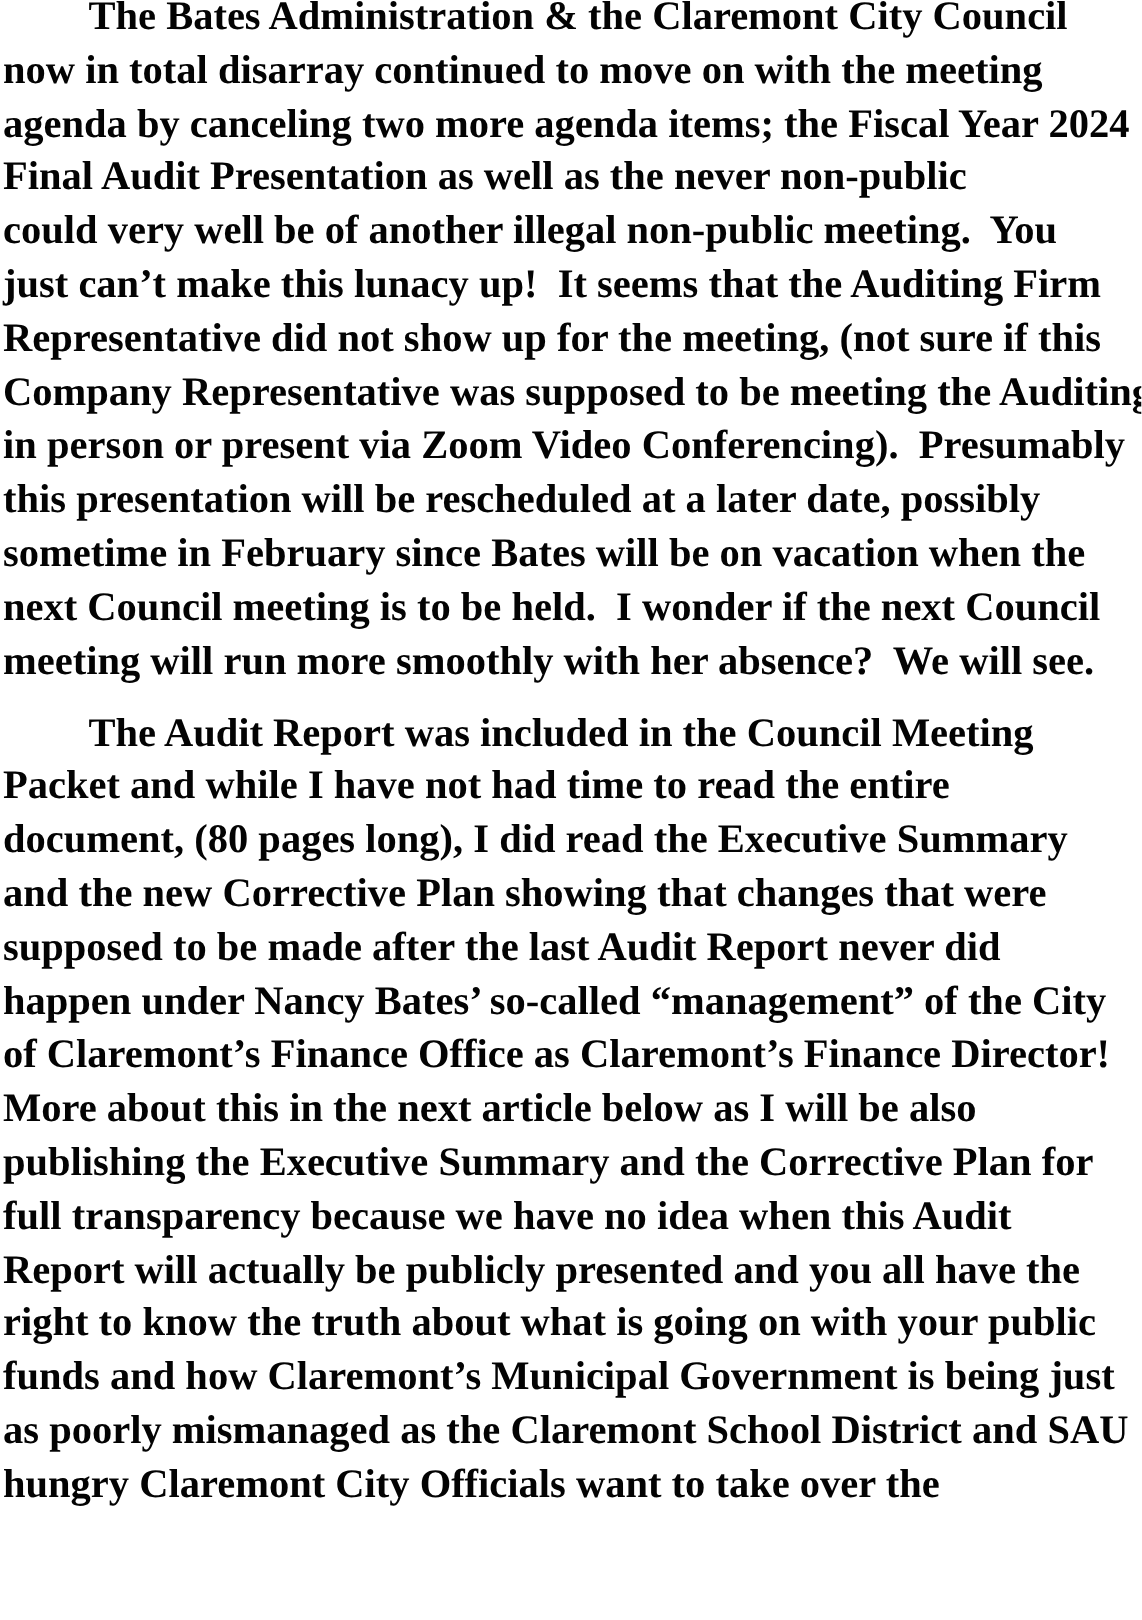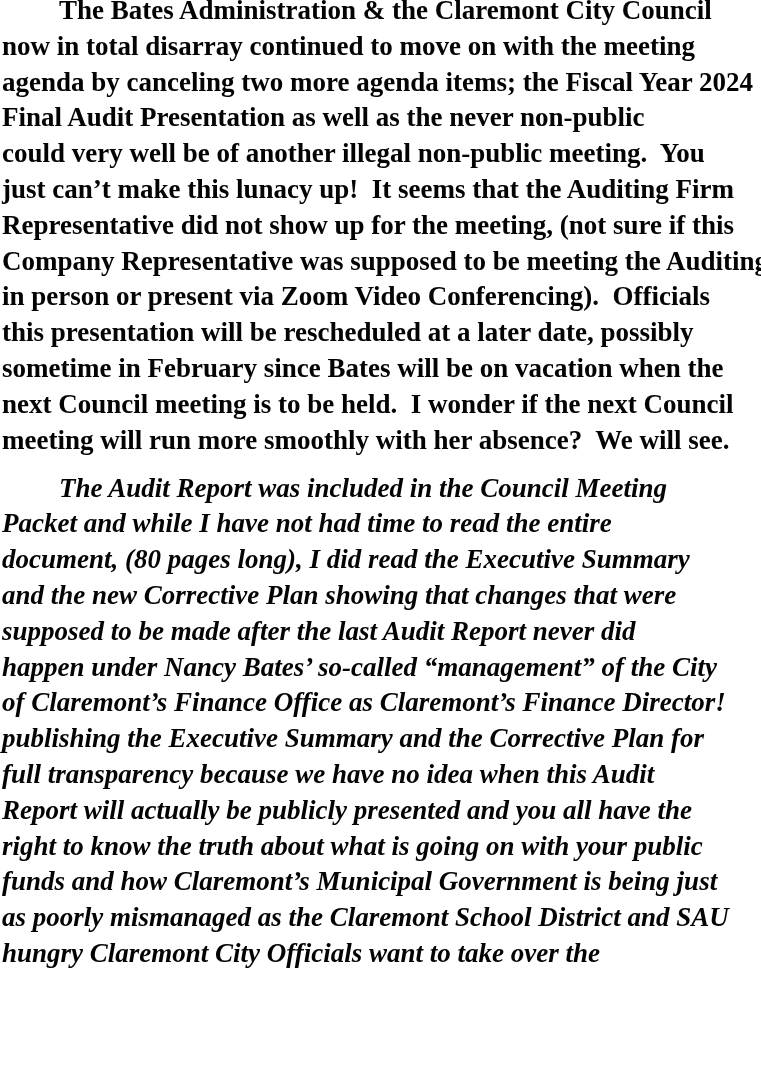--- a/index.html
+++ b/index.html
@@ -26,21 +26,20 @@
     font-weight: 700;
     font-size: 27px;
     line-height: 35.8px;
   }
   .paragraph {
     margin: 0;
     padding: 0;
   }
   .paragraph + .paragraph {
     margin-top: 12.3px;
-    font-style: italic;
   }
   .line {
     display: block;
     white-space: pre;   
   }
   .line.first {
     padding-left: 57px; 
   }
 </style>
 </head>
@@ -50,34 +49,35 @@
   <article class="article" id="article">
       <p class="paragraph">
         <span class="line first">The Bates Administration &amp; the Claremont City Council</span>
         <span class="line">now in total disarray continued to move on with the meeting</span>
         <span class="line">agenda by canceling two more agenda items; the Fiscal Year 2024</span>
         <span class="line">Final Audit Presentation as well as the never non-public</span>
         <span class="line">could very well be of another illegal non-public meeting.  You</span>
         <span class="line">just can’t make this lunacy up!  It seems that the Auditing Firm</span>
         <span class="line">Representative did not show up for the meeting, (not sure if this</span>
         <span class="line">Company Representative was supposed to be meeting the Auditing</span>
-        <span class="line">in person or present via Zoom Video Conferencing).  Officials</span>
+        <span class="line">in person or present via Zoom Video Conferencing).  Presumably</span>
         <span class="line">this presentation will be rescheduled at a later date, possibly</span>
         <span class="line">sometime in February since Bates will be on vacation when the</span>
         <span class="line">next Council meeting is to be held.  I wonder if the next Council</span>
         <span class="line">meeting will run more smoothly with her absence?  We will see.</span>
       </p>
       <p class="paragraph">
         <span class="line first">The Audit Report was included in the Council Meeting</span>
         <span class="line">Packet and while I have not had time to read the entire</span>
         <span class="line">document, (80 pages long), I did read the Executive Summary</span>
         <span class="line">and the new Corrective Plan showing that changes that were</span>
         <span class="line">supposed to be made after the last Audit Report never did</span>
         <span class="line">happen under Nancy Bates’ so-called “management” of the City</span>
         <span class="line">of Claremont’s Finance Office as Claremont’s Finance Director!</span>
+        <span class="line">More about this in the next article below as I will be also</span>
         <span class="line">publishing the Executive Summary and the Corrective Plan for</span>
         <span class="line">full transparency because we have no idea when this Audit</span>
         <span class="line">Report will actually be publicly presented and you all have the</span>
         <span class="line">right to know the truth about what is going on with your public</span>
         <span class="line">funds and how Claremont’s Municipal Government is being just</span>
         <span class="line">as poorly mismanaged as the Claremont School District and SAU</span>
         <span class="line">hungry Claremont City Officials want to take over the</span>
       </p>
     </article>
 </div>

